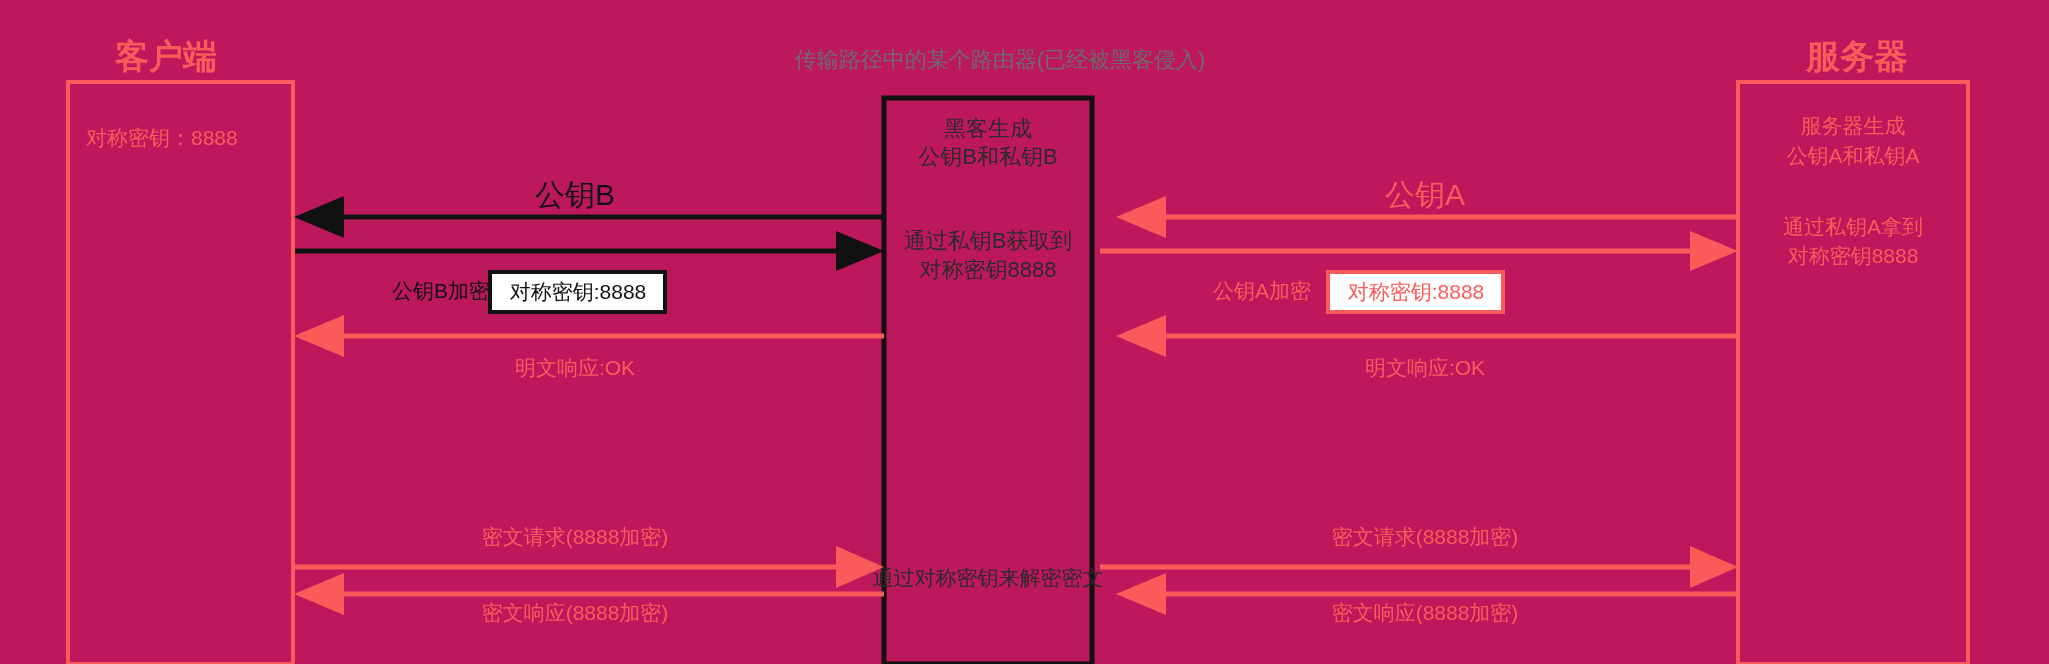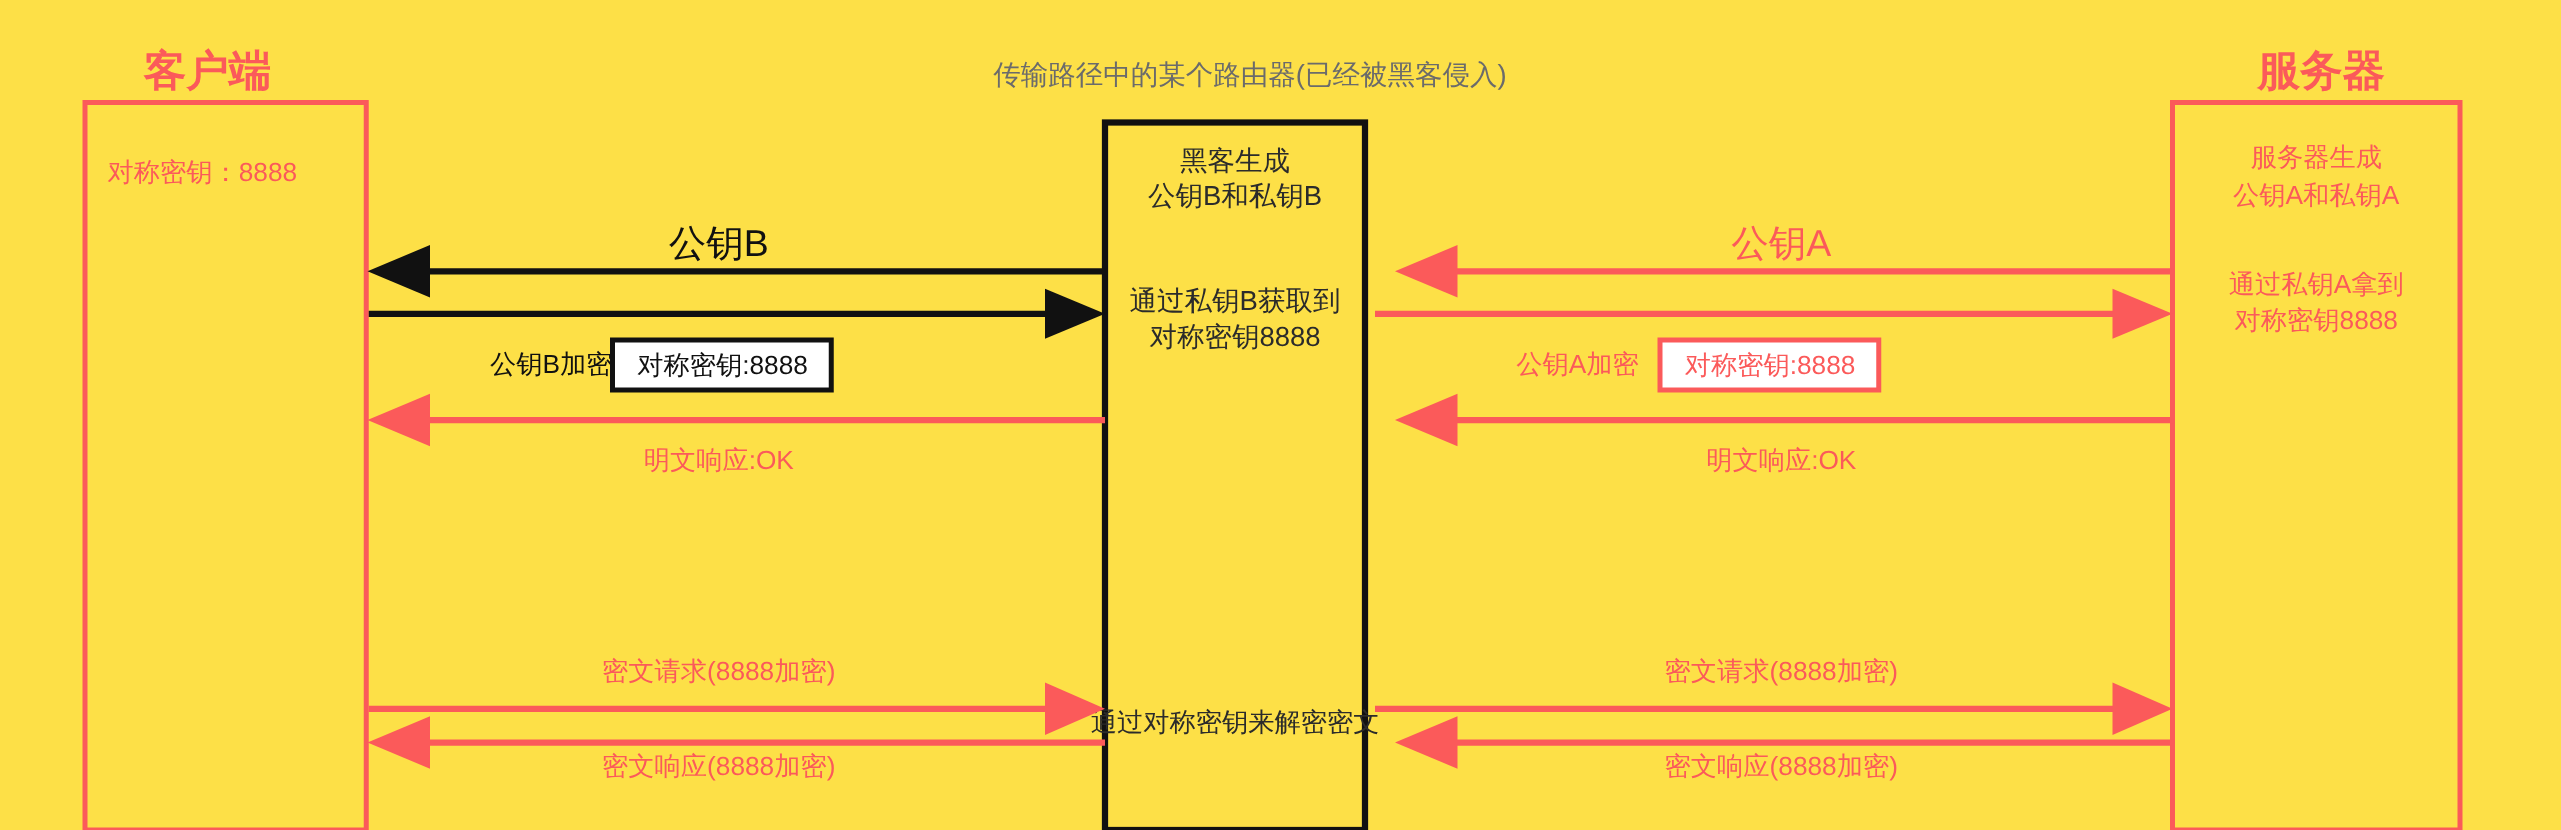--- a/index.html
+++ b/index.html
@@ -1,18 +1,18 @@
 <!DOCTYPE html>
 <html><head>
 <meta charset="utf-8">
 <style>
   html,body{margin:0;padding:0;background:#ffffff;}
   body{width:2049px;height:664px;overflow:hidden;
        font-family:"Liberation Sans","DejaVu Sans",sans-serif;}
-  #stage{position:relative;width:2049px;height:664px;background:#fde047;}
+  #stage{position:relative;width:2049px;height:664px;background:#be185d;}
   svg#diagram{position:absolute;top:0;left:0;width:2049px;height:664px;display:block;}
   .lbl{font-family:"Liberation Sans","DejaVu Sans",sans-serif;}
 </style>
 </head>
 <body>
 
 <div id="stage">
 <svg id="diagram" viewBox="0 0 2049 664">
 
   <text class="lbl" x="166" y="68" text-anchor="middle" font-size="34" font-weight="bold" fill="#fb5a5a">客户端</text>

